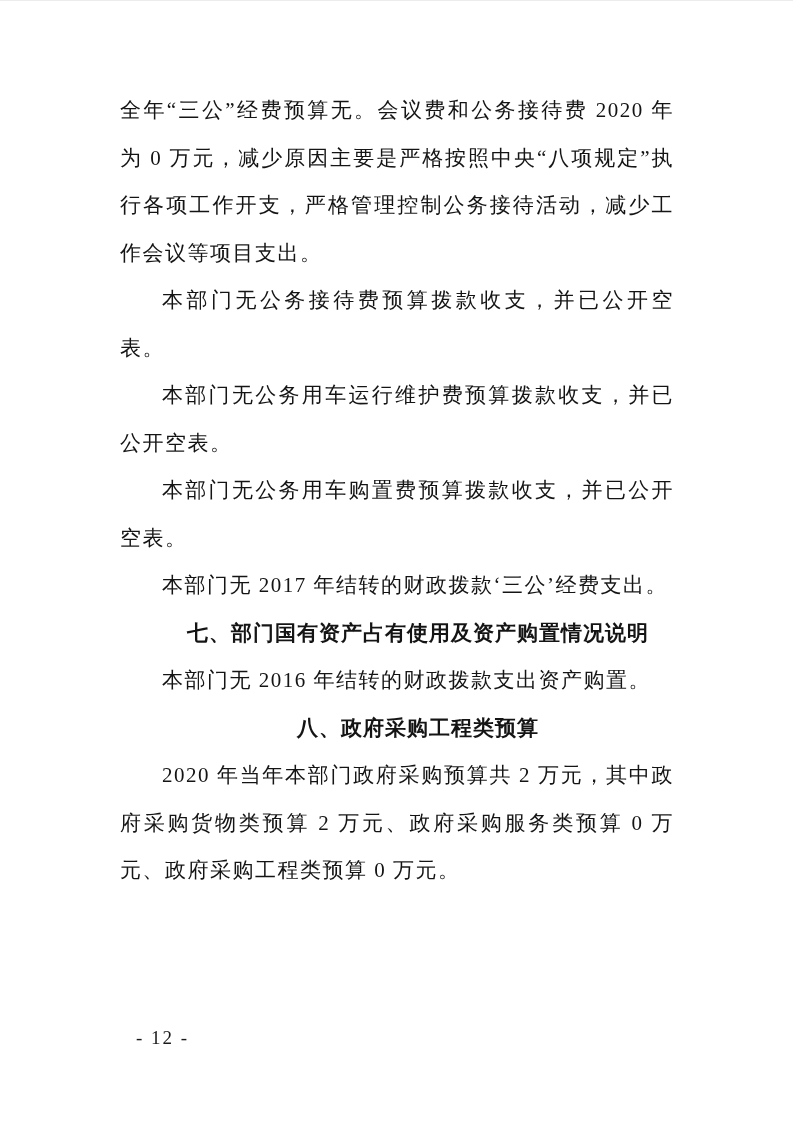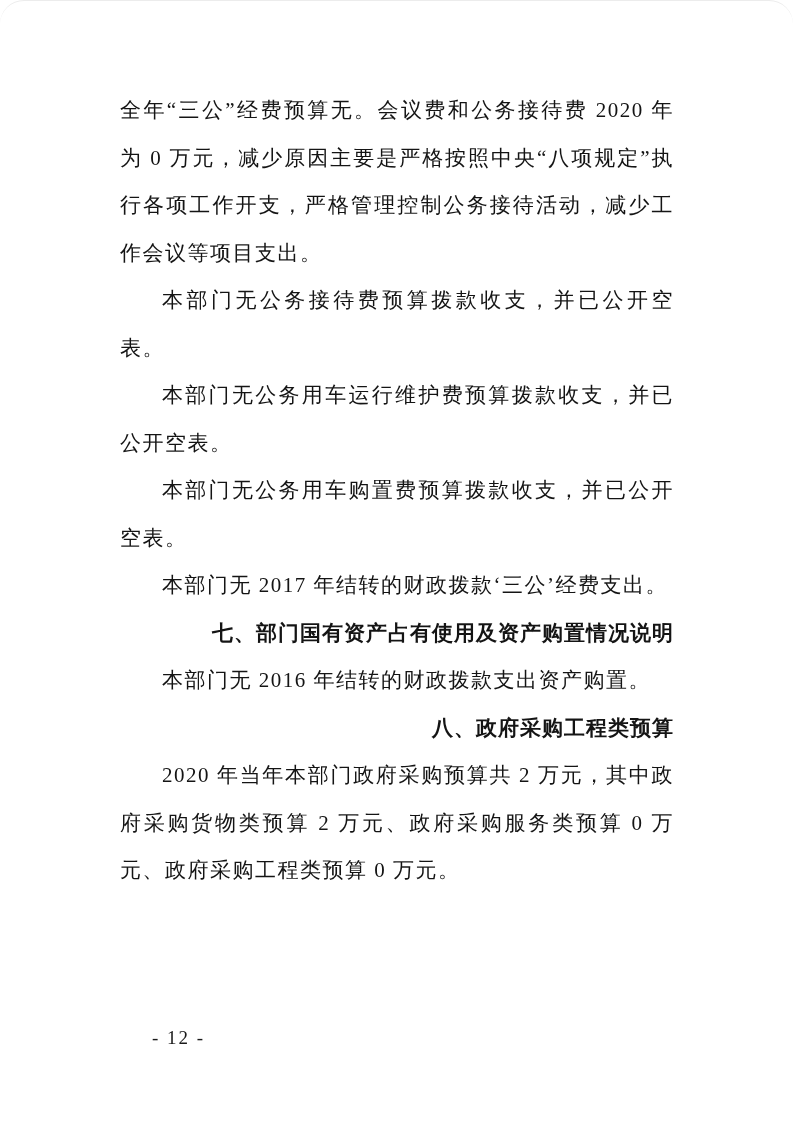--- a/index.html
+++ b/index.html
@@ -10,21 +10,20 @@
   .page {
     position: relative;
     width: 793px;
     height: 1122px;
     background: #ffffff;
     overflow: hidden;
     font-family: "Liberation Serif", "DejaVu Serif", serif;
     color: #141414;
     box-sizing: border-box;
     border-top: 1px solid #ececec;
-    border-radius: 24px;
   }
   .content {
     position: absolute;
     left: 120px;
     top: 86px;
     width: 554px;
   }
   .content p,
   .content h2 {
     margin: 0;
@@ -35,27 +34,27 @@
     text-align: justify;
     letter-spacing: 1.5px;
     text-indent: 2em;
     word-break: break-all;
   }
   .content p.no-indent {
     text-indent: 0;
   }
   .content h2.heading {
     font-weight: bold;
-    text-align: right;
+    text-align: center;
     letter-spacing: 1px;
     font-family: Liberation Serif, serif;
   }
   .page-number {
     position: absolute;
-    left: 152px;
+    left: 136px;
     top: 1023px;
     font-size: 19px;
     line-height: 28px;
     letter-spacing: 2px;
     color: #1a1a1a;
     font-family: "Liberation Serif", "DejaVu Serif", serif;
   }
 </style>
 </head>
 <body>

